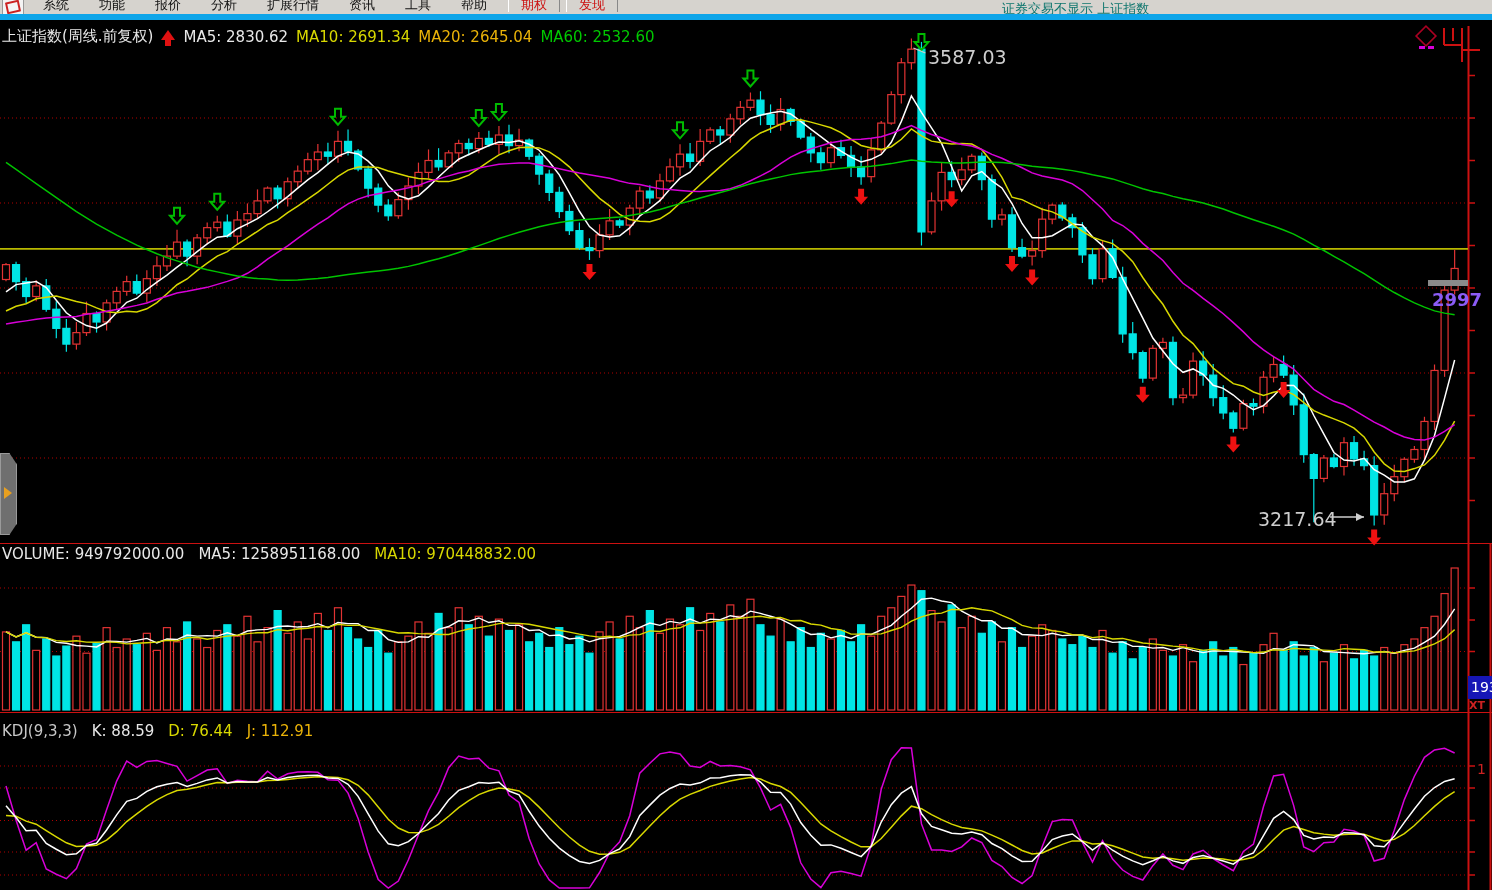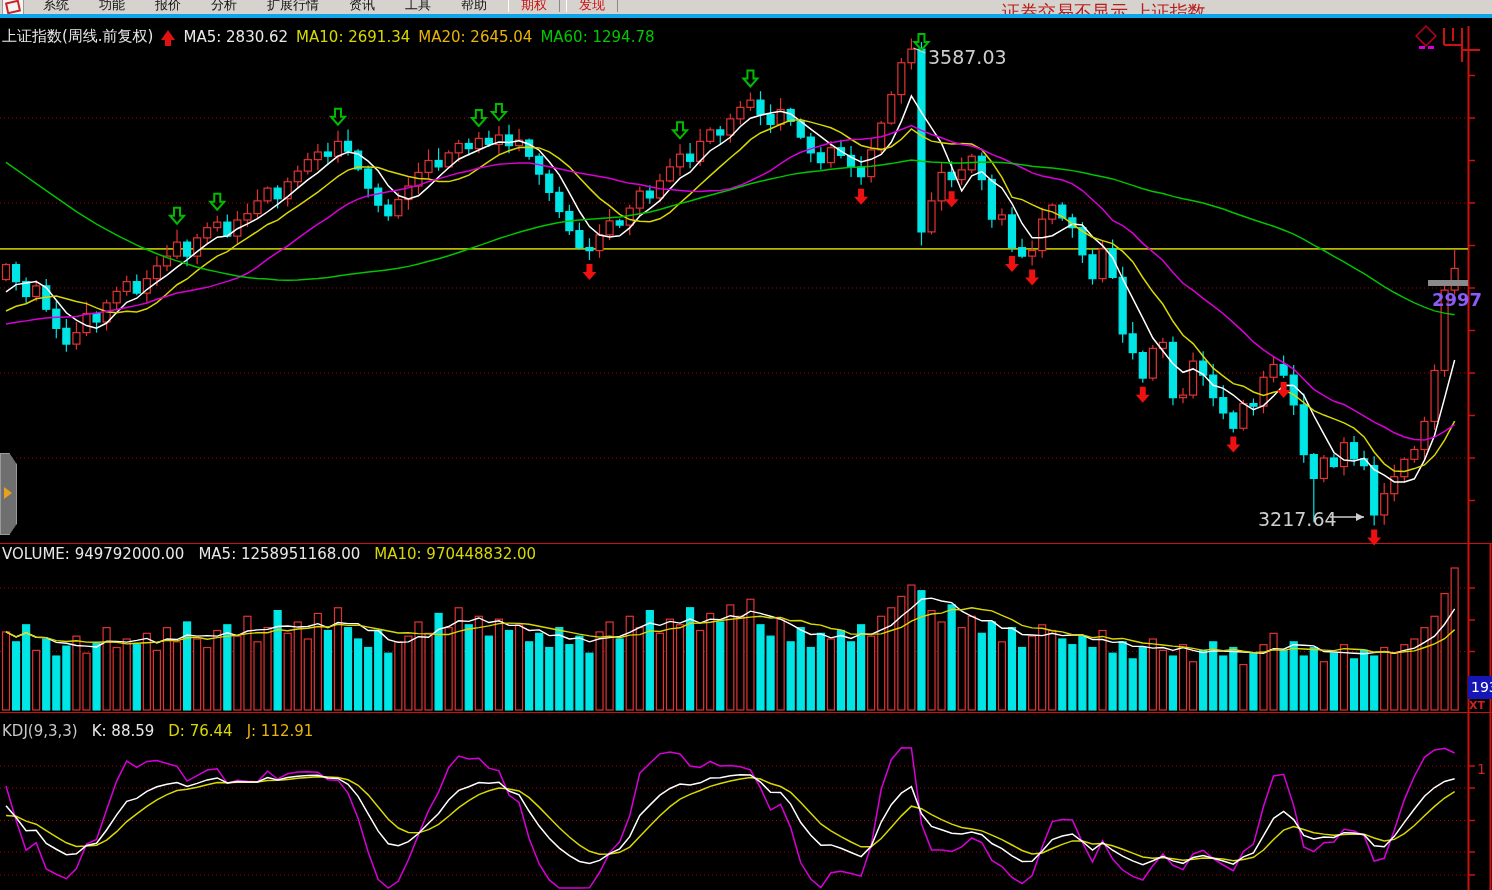--- a/index.html
+++ b/index.html
@@ -1,29 +1,29 @@
 <!DOCTYPE html>
 <html><head>
 <meta charset="utf-8">
 <style>
   html,body{margin:0;padding:0;background:#000;}
   body{width:1492px;height:890px;position:relative;overflow:hidden;
        font-family:"DejaVu Sans","Liberation Sans",sans-serif;}
   
   .menubar{position:absolute;left:0;top:0;width:1492px;height:14px;background:#d6d3ce;
-           border-bottom:4px solid #0ea5e9;overflow:hidden;z-index:6;}
+           border-bottom:6px solid #0ea5e9;overflow:hidden;z-index:6;}
   .menubar-inner{display:flex;align-items:flex-start;margin-top:-6px;height:22px;}
   .appicon{width:20px;height:16px;margin:4px 4px 0 2px;background:#f4f4f4;border:1px solid #999;
            position:relative;}
   .appicon:before{content:"";position:absolute;left:3px;top:2px;width:10px;height:8px;
            border:2px solid #cc2222;border-radius:1px;transform:rotate(-12deg);}
   .menu-item{font-size:13px;color:#111;padding:6px 15px 0 15px;white-space:nowrap;}
   .hot-item{font-size:13px;color:#cc1111;padding:6px 12px 0 12px;margin-left:6px;
             border-left:1px solid #fff;border-right:1px solid #888;white-space:nowrap;}
-  .win-title{position:absolute;left:1002px;top:0px;font-size:18px;color:#b91c1c;white-space:nowrap;}
+  .win-title{position:absolute;left:1002px;top:0px;font-size:13px;color:#0f766e;white-space:nowrap;}
   
   .hdr{position:absolute;z-index:4;white-space:nowrap;font-size:15px;letter-spacing:0px;}
   .main-hdr{left:2px;top:27px;display:flex;gap:8px;align-items:center;}
   .t-white{color:#e8e8e8;} .t-yel{color:#d8d800;} .t-mag{color:#eab308;}
   .t-grn{color:#00c800;} .t-gray{color:#c8c8c8;}
   .vol-hdr{left:2px;top:545px;display:flex;gap:14px;align-items:center;}
   .kdj-hdr{left:2px;top:716px;display:flex;gap:14px;margin-top:6px;}
   .up-arrow-glyph{display:inline-block;width:0;height:0;border-left:7px solid transparent;
       border-right:7px solid transparent;border-bottom:10px solid #e01111;position:relative;top:-2px;}
   .up-arrow-glyph:after{content:"";position:absolute;left:-3px;top:10px;width:6px;height:6px;background:#e01111;}
@@ -571,21 +571,21 @@
 <div style="position:absolute;left:0;top:14px;width:1468px;height:529px;z-index:3;"></div>
 <div style="position:absolute;left:0;top:560px;width:1468px;height:152px;z-index:3;"></div>
 <div style="position:absolute;left:0;top:732px;width:1468px;height:158px;z-index:3;"></div>
 
 <div class="hdr main-hdr">
   <span class="t-white">上证指数(周线.前复权)</span>
   <span class="up-arrow-glyph"></span>
   <span class="t-white">MA5: 2830.62</span>
   <span class="t-yel">MA10: 2691.34</span>
   <span class="t-mag">MA20: 2645.04</span>
-  <span class="t-grn">MA60: 1294.78</span>
+  <span class="t-grn">MA60: 2532.60</span>
 </div>
 
 <div class="hdr vol-hdr">
   <span class="t-white">VOLUME: 949792000.00</span>
   <span class="t-white">MA5: 1258951168.00</span>
   <span class="t-yel">MA10: 970448832.00</span>
 </div>
 
 <div class="hdr kdj-hdr">
   <span class="t-gray">KDJ(9,3,3)</span>

